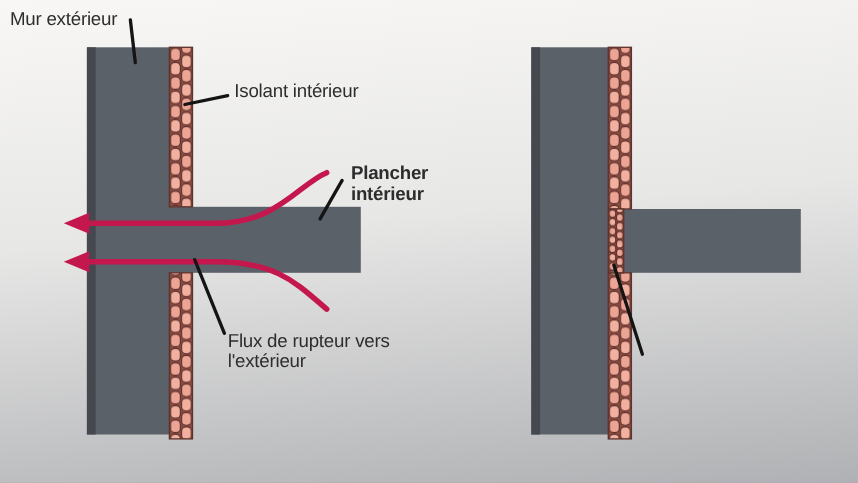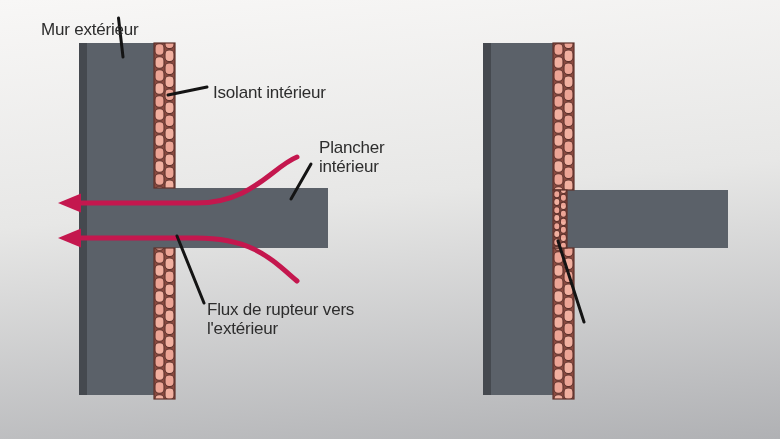--- a/index.html
+++ b/index.html
@@ -19,23 +19,23 @@
   .insul-cell2{fill:var(--insulation-cell-light,#f2b3a3);stroke:var(--insulation-outline,#5f322c);stroke-width:1.1;}
   .arrow-stroke{fill:none;stroke:var(--heat-arrow,#c4174e);stroke-width:5;stroke-linecap:round;}
   .arrow-fill{fill:var(--heat-arrow,#c4174e);}
   .pointer{stroke:var(--pointer-line,#141414);stroke-width:3;stroke-linecap:round;fill:none;}
   .label{
     position:absolute;
     font-size:17px;line-height:19px;
     color:var(--label-text,#2d2d2d);
     letter-spacing:-0.2px;
   }
-  #lab-mur{left:9px;top:20px;width:120px;margin-left:32px;}
-  #lab-isolant{left:213px;top:73px;width:150px;margin-top:10px;}
-  #lab-plancher{left:319px;top:138px;width:85px;}
+  #lab-mur{left:9px;top:8px;width:120px;}
+  #lab-isolant{left:213px;top:73px;width:150px;}
+  #lab-plancher{left:319px;top:148px;width:85px;font-weight:bold;}
   #lab-flux{left:207px;top:300px;width:175px;}
   #lab-caption{left:590px;top:87px;width:168px;text-align:center;}
   #lab-rupteur{left:589px;top:302px;width:150px;}
 </style>
 </head>
 <body>
 
 <div class="stage">
 
   <svg class="diagram-svg" width="780" height="439" viewBox="0 0 780 439">

